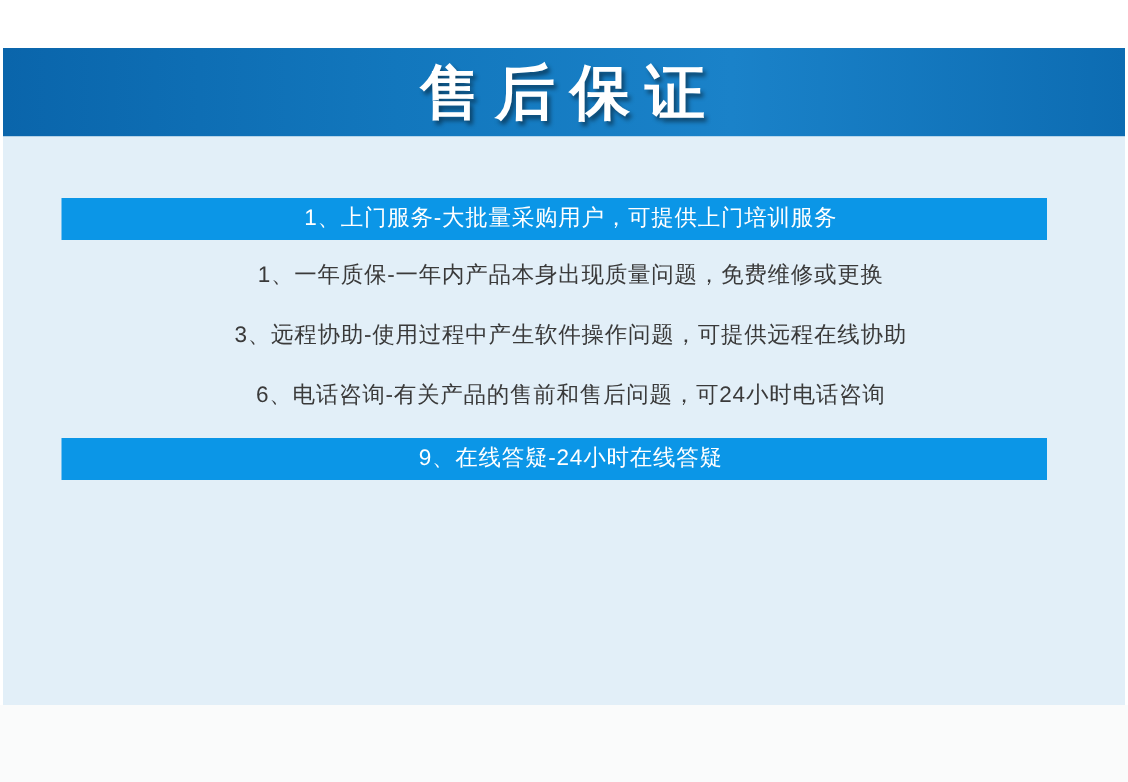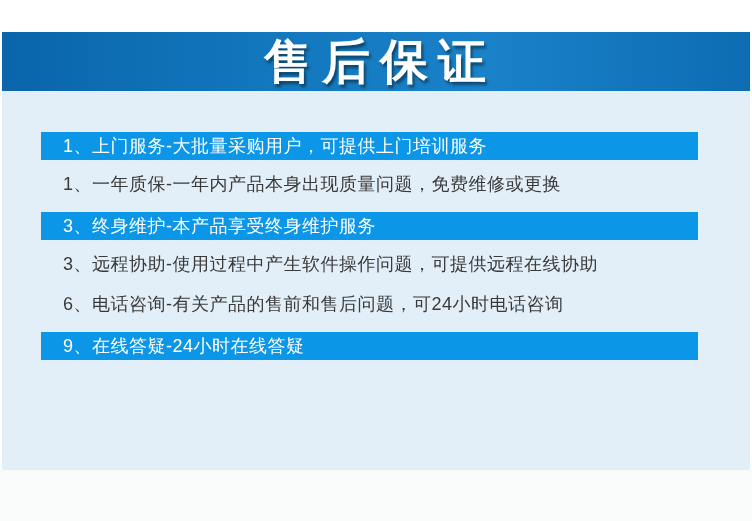--- a/index.html
+++ b/index.html
@@ -17,39 +17,40 @@
   }
   
   .banner{
     position:absolute;top:32px;left:2px;right:2px;height:59px;
     background:linear-gradient(to right,#0a65ab 0%,#1277bd 35%,#1a82c9 65%,#0d6cb2 100%);
     display:flex;align-items:center;justify-content:center;
   }
   .banner-title{
     margin:0;
     color:#ffffff;
-    font-size:48px;
+    font-size:40px;
     font-weight:bold;
     letter-spacing:10px;
     text-indent:8px;
     text-shadow:2px 3px 3px rgba(0,0,0,0.45);
     white-space:nowrap;
   }
   
   .panel{
     position:absolute;top:91px;left:2px;right:2px;height:379px;
     background:#e2eff8;
   }
   
   .list{
     position:absolute;top:132px;left:41px;width:657px;
   }
   .row{
-    font-size:18px;
+    font-size:15px;
     letter-spacing:0.5px;
+    text-align:center;
   }
   .row.hl{
     height:28px;line-height:28px;
     background:#0b96e7;
     color:#ffffff;
     padding-left:22px;
     margin-bottom:12px;
     box-sizing:border-box;
     white-space:nowrap;
     overflow:hidden;
@@ -83,23 +84,20 @@
   <div class="list">
 
     <div class="row hl">
       <span>1、上门服务-大批量采购用户，可提供上门培训服务</span>
     </div>
 
     <div class="row plain">
       <span>1、一年质保-一年内产品本身出现质量问题，免费维修或更换</span>
     </div>
 
-    <div class="row hl">
-      <span>3、终身维护-本产品享受终身维护服务</span>
-    </div>
 
     <div class="row plain">
       <span>3、远程协助-使用过程中产生软件操作问题，可提供远程在线协助</span>
     </div>
 
 
     <div class="row plain">
       <span>6、电话咨询-有关产品的售前和售后问题，可24小时电话咨询</span>
     </div>
 

